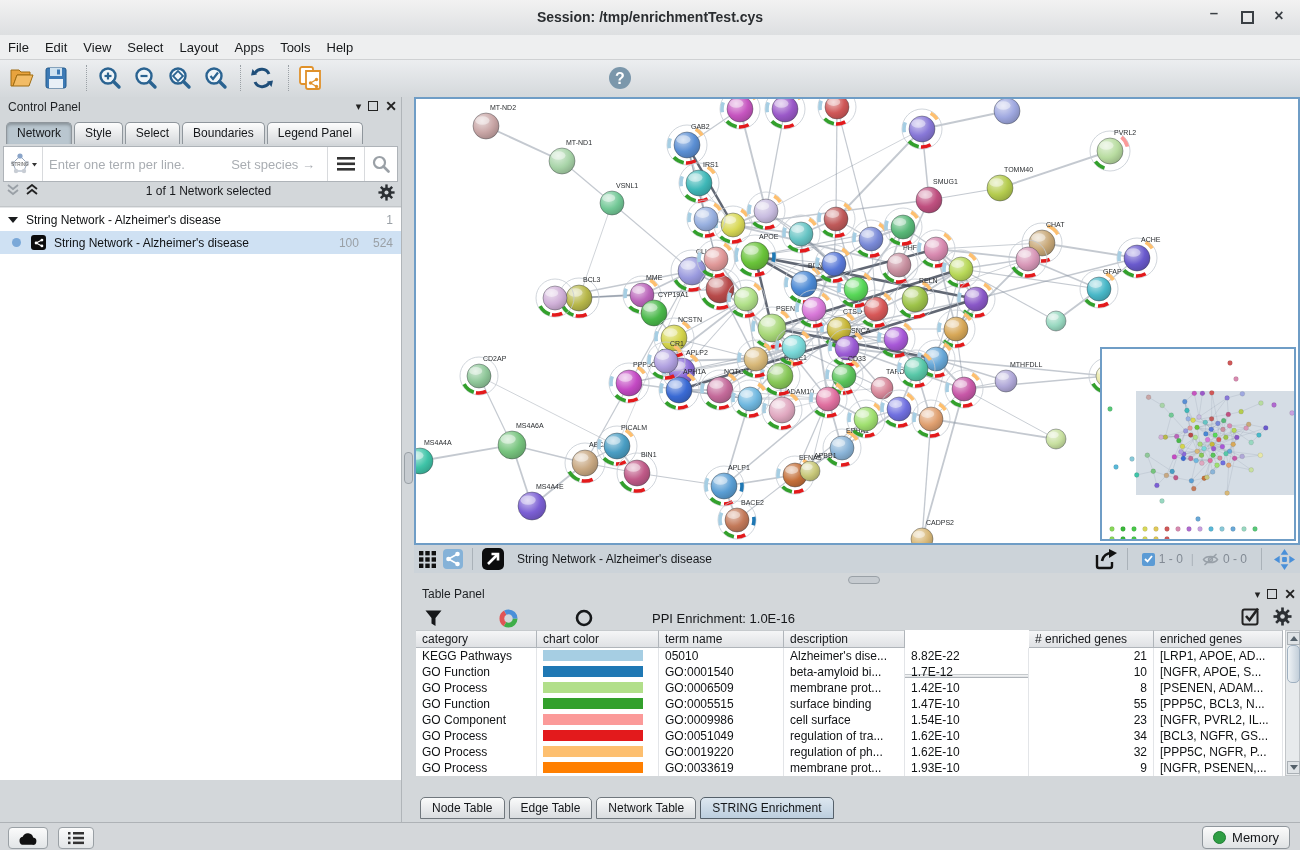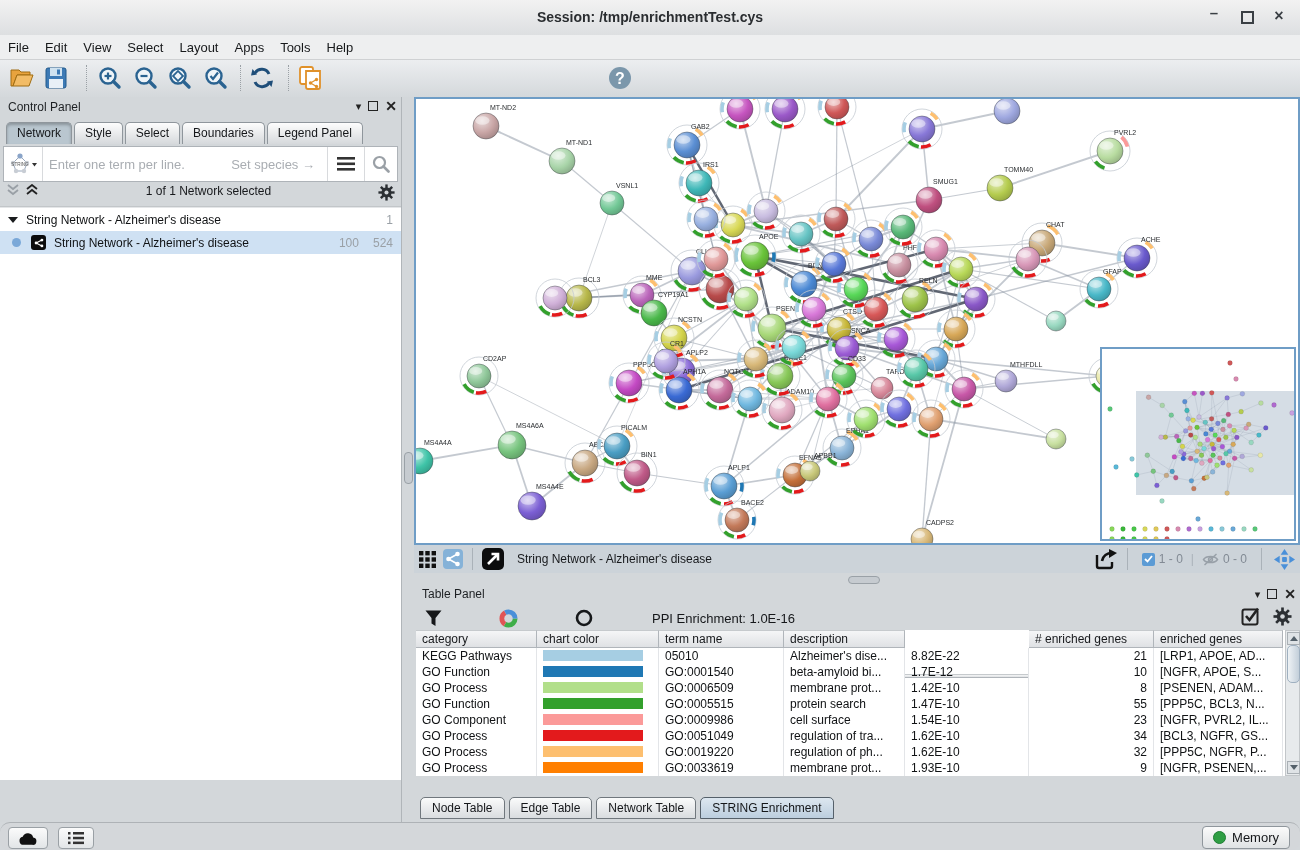--- a/index.html
+++ b/index.html
@@ -91,21 +91,21 @@
   .scr-arrow{position:absolute;left:1px;width:11px;height:11px;background:#dfe3e6;border:1px solid #aab0b5;display:flex;align-items:center;justify-content:center;}
   .tri-up{width:0;height:0;border-left:4px solid transparent;border-right:4px solid transparent;border-bottom:5px solid #54606a;}
   .tri-down{width:0;height:0;border-left:4px solid transparent;border-right:4px solid transparent;border-top:5px solid #54606a;}
   #scr-thumb{position:absolute;left:1px;top:14px;width:11px;height:36px;border-radius:5px;
     background:linear-gradient(90deg,#eef2f5,#c3cfda);border:1px solid #9fb0c0;}
   #tp-tabs{position:absolute;left:6px;top:212px;display:flex;gap:4px;}
   .tp-tab{border:1px solid #70777d;border-radius:5px 5px 0 0;padding:3px 11px;font-size:12px;
     background:linear-gradient(#fafbfb,#d9dcdf);color:#15171a;}
   .tp-tab.sel{background:linear-gradient(#dde7f0,#bccede);border-color:#55606a;}
   
-  #statusbar{left:0;top:822px;width:1300px;height:28px;background:#d4d7da;border-top:1px solid #aeb2b6;border-radius:10px;}
+  #statusbar{left:0;top:822px;width:1300px;height:28px;background:#d4d7da;border-top:1px solid #aeb2b6;}
   .sb-tile{position:absolute;top:4px;height:20px;border:1px solid #9aa0a5;border-radius:4px;background:linear-gradient(#fbfbfb,#e2e5e7);
     display:flex;align-items:center;justify-content:center;}
   #memory-btn{position:absolute;right:10px;top:3px;height:21px;padding:0 10px;border:1px solid #8f969c;border-radius:4px;
     background:linear-gradient(#fbfbfb,#dfe2e4);display:flex;align-items:center;gap:6px;font-size:13px;color:#15171a;}
   #memory-dot{width:11px;height:11px;border-radius:50%;background:#2f9e44;border:1px solid #1e7e33;}
   svg{display:block;}
 </style>
 </head>
 <body>
 
@@ -2143,21 +2143,21 @@
           <div class="tcell" style="width: 124px;">1.42E-10</div>
           <div class="tcell num" style="width: 125px;">8</div>
           <div class="tcell" style="width: 129px;">[PSENEN, ADAM...</div>
         </div>
         <div class="trow">
           <div class="tcell" style="width: 121px;">GO Function</div>
           <div class="tcell" style="width: 122px;">
             <div class="swatch" style="background: rgb(51, 160, 44);"></div>
           </div>
           <div class="tcell" style="width: 125px;">GO:0005515</div>
-          <div class="tcell" style="width: 121px;">protein search</div>
+          <div class="tcell" style="width: 121px;">surface binding</div>
           <div class="tcell" style="width: 124px;">1.47E-10</div>
           <div class="tcell num" style="width: 125px;">55</div>
           <div class="tcell" style="width: 129px;">[PPP5C, BCL3, N...</div>
         </div>
         <div class="trow">
           <div class="tcell" style="width: 121px;">GO Component</div>
           <div class="tcell" style="width: 122px;">
             <div class="swatch" style="background: rgb(251, 154, 153);"></div>
           </div>
           <div class="tcell" style="width: 125px;">GO:0009986</div>

